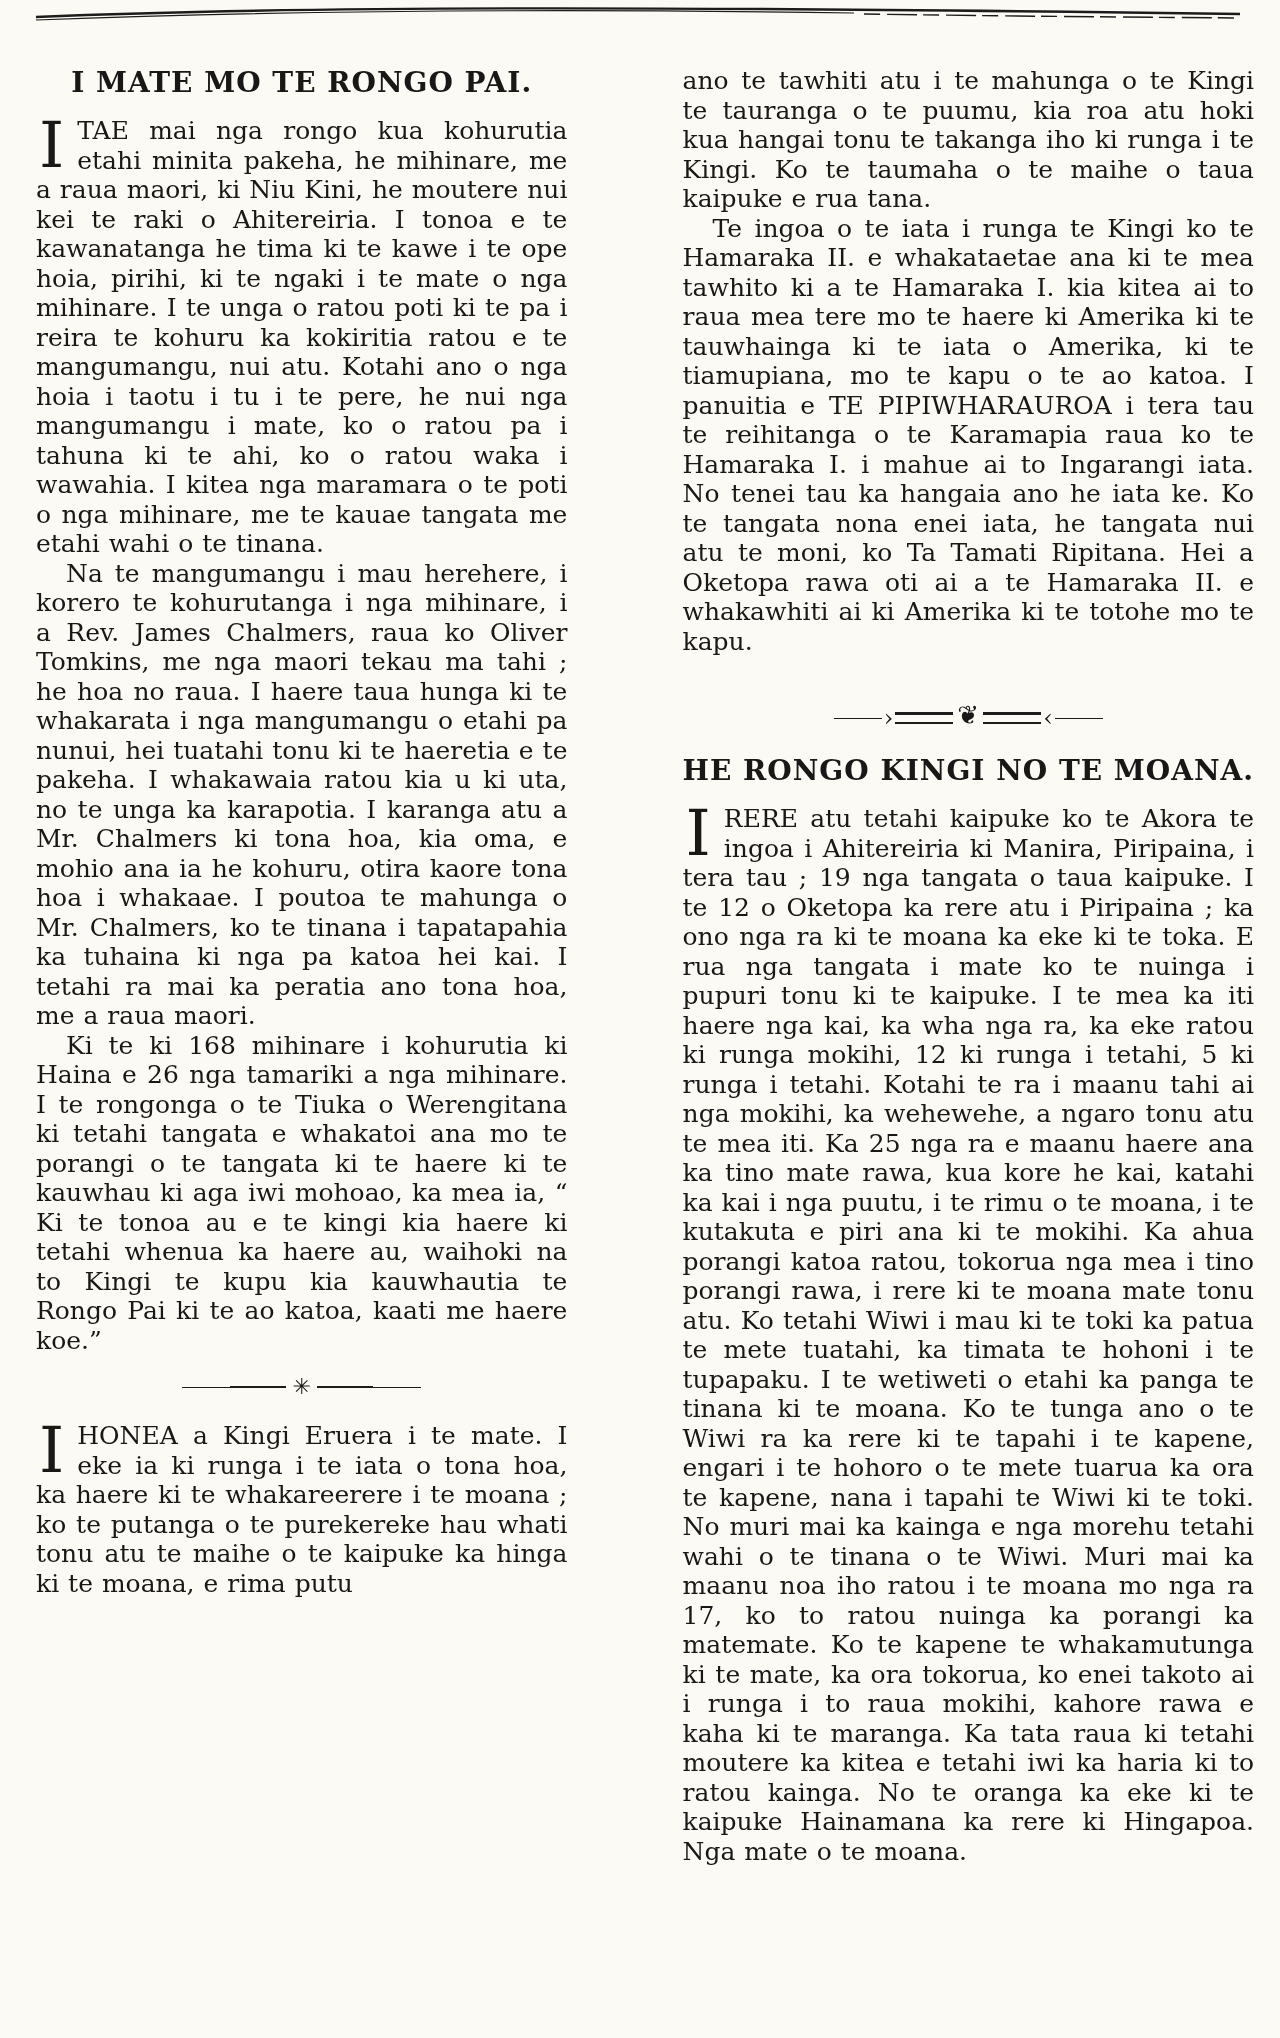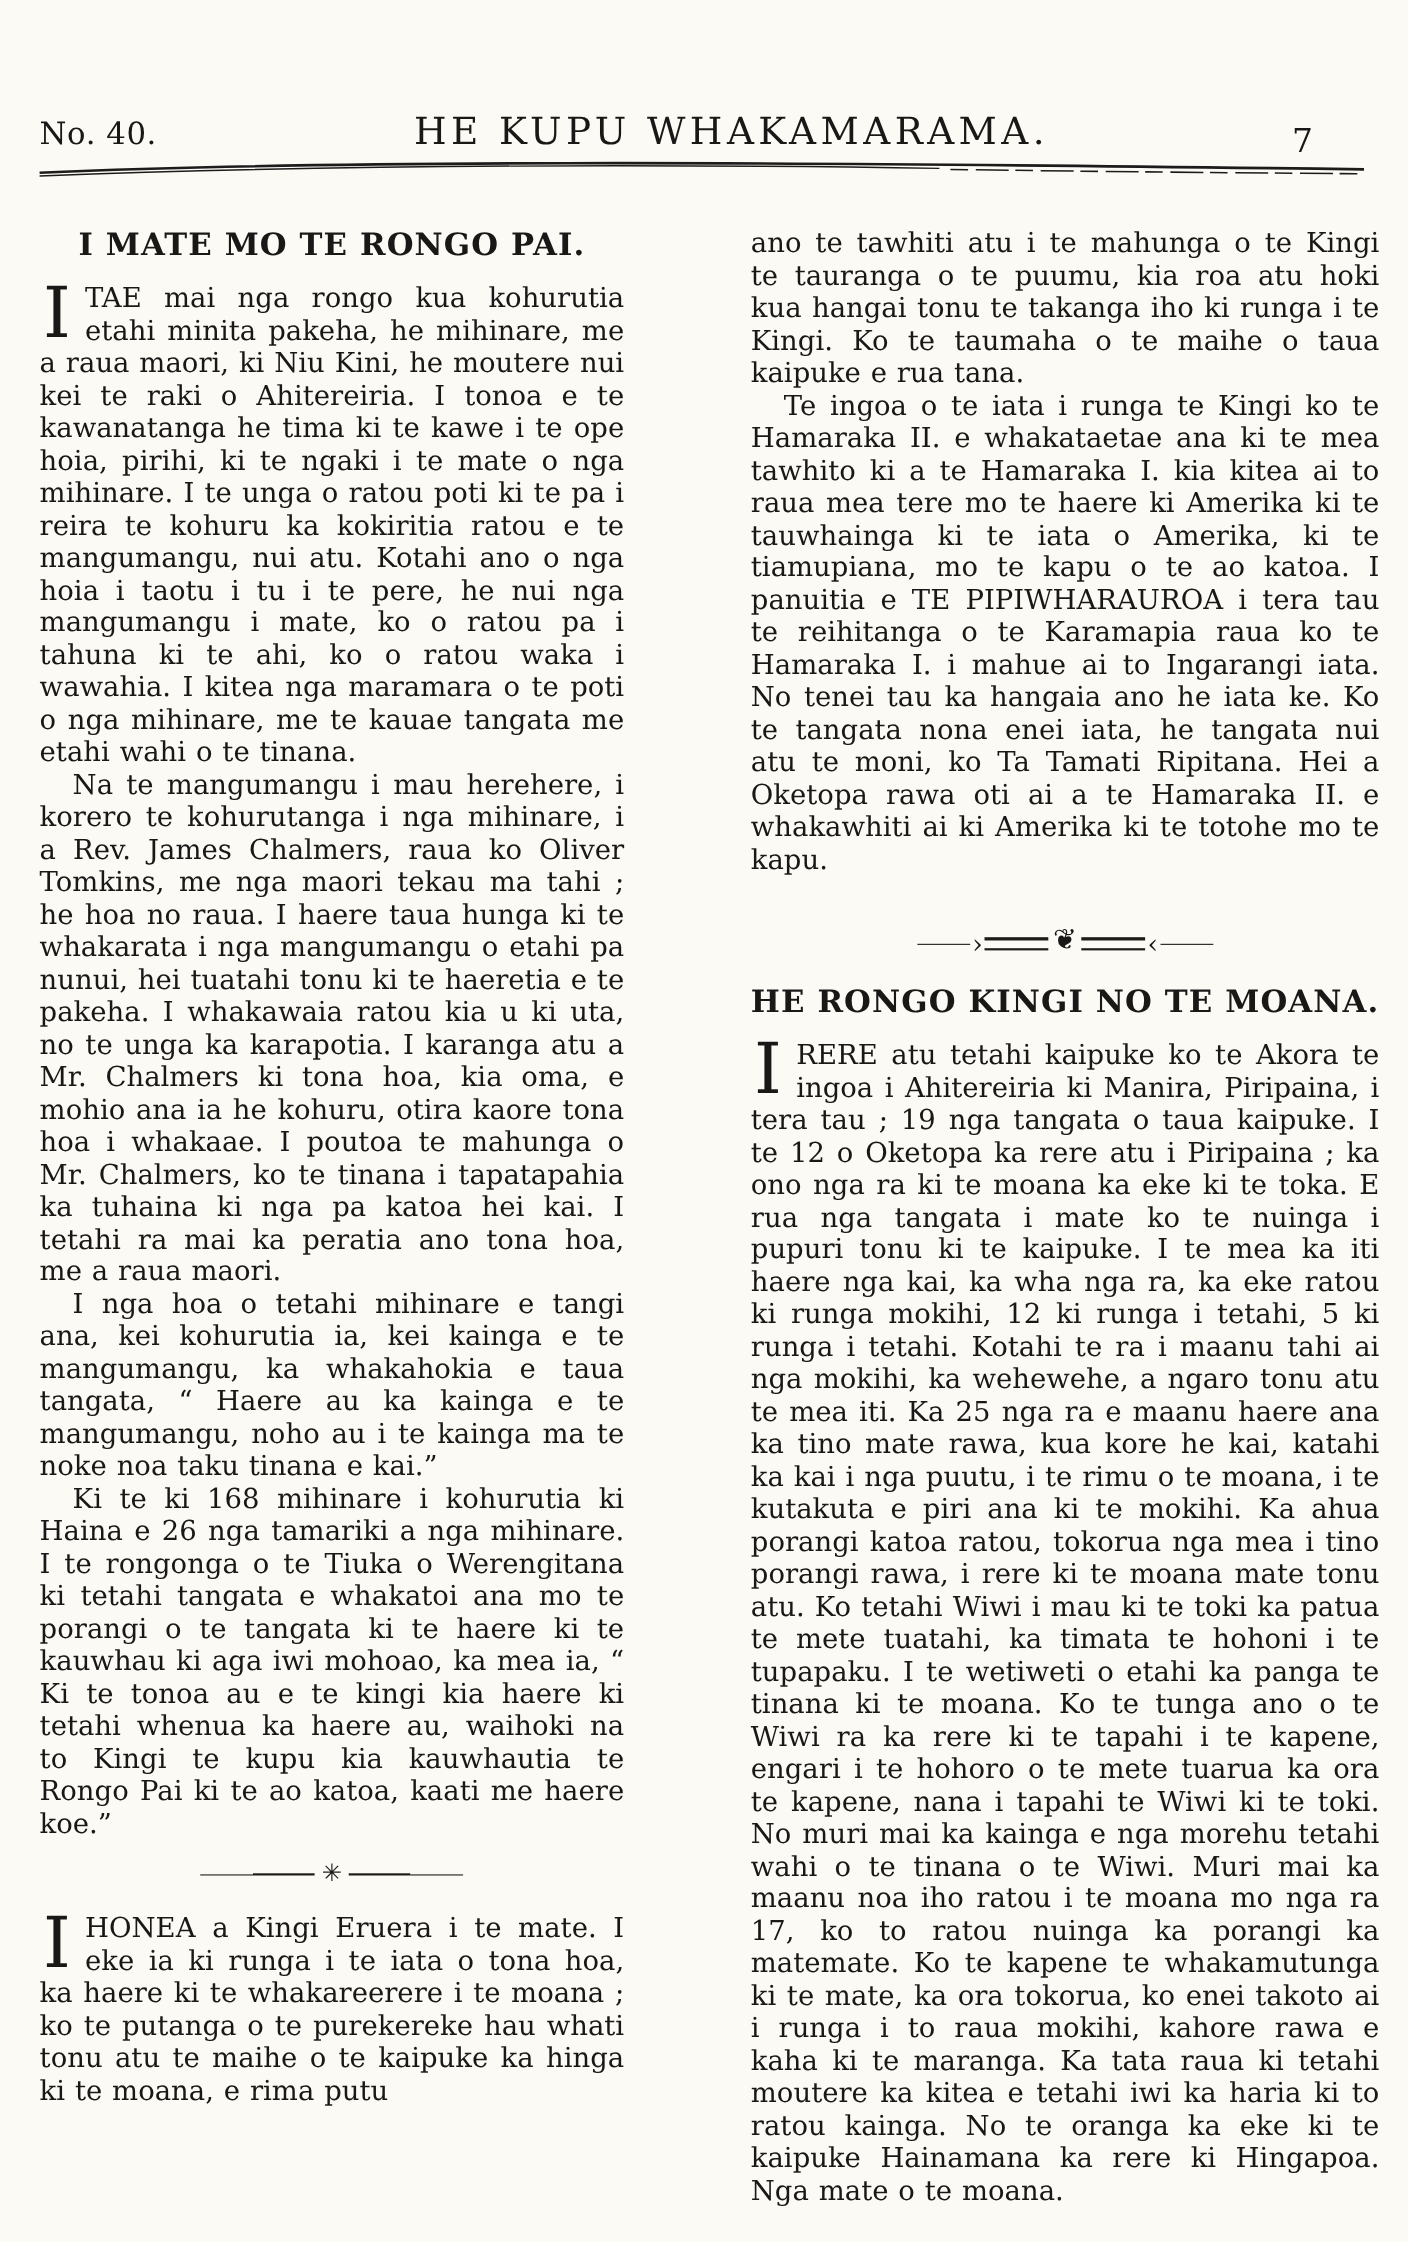--- a/index.html
+++ b/index.html
@@ -66,44 +66,38 @@
   }
   .divider2 .chev { font-size: 24px; line-height: 18px; padding: 0 2px; }
   .divider2 .orn { font-size: 26px; line-height: 20px; padding: 0 4px; position: relative; top: -3px; }
   .divider2 .rule-seg { width: 34px; }
 </style>
 </head>
 <body>
 
 <div class="page">
 
-  <div class="masthead">
-    <div class="issue">No. 40.</div>
-    <div class="paper-title">HE KUPU WHAKAMARAMA.</div>
-    <div class="pageno">7</div>
-  </div>
 
   <div class="head-rule">
     <svg width="1208" height="18" viewBox="0 0 1208 18">
       <path d="M2,13 C260,2 620,2 1206,10" stroke="#1d1c1b" stroke-width="2.4" fill="none"></path>
       <path d="M2,16 C260,6 560,5 820,9" stroke="#1d1c1b" stroke-width="1.2" fill="none"></path>
       <path d="M830,10 C960,12 1080,13 1206,14" stroke="#1d1c1b" stroke-width="1.4" fill="none" stroke-dasharray="16 7 30 6"></path>
     </svg>
   </div>
 
   <div class="columns">
 
     <div class="col-left">
 
       <h2 class="article-heading">I MATE MO TE RONGO PAI.</h2>
 
       <p class="body-par"><span class="dropcap">I</span><span>TAE mai nga rongo kua kohurutia etahi minita pakeha, he mihinare, me a raua maori, ki Niu Kini, he moutere nui kei te raki o Ahitereiria.  I tonoa e te kawanatanga he tima ki te kawe i te ope hoia, pirihi, ki te ngaki i te mate o nga mihinare.  I te unga o ratou poti ki te pa i reira te kohuru ka kokiritia ratou e te mangumangu, nui atu.  Kotahi ano o nga hoia i taotu i tu i te pere, he nui nga mangumangu i mate, ko o ratou pa i tahuna ki te ahi, ko o ratou waka i wawahia.  I kitea nga maramara o te poti o nga mihinare, me te kauae tangata me etahi wahi o te tinana.</span></p>
 
       <p class="body-par indent">Na te mangumangu i mau herehere, i korero te kohurutanga i nga mihinare, i a Rev. James Chalmers, raua ko Oliver Tomkins, me nga maori tekau ma tahi ;  he hoa no raua.  I haere taua hunga ki te whakarata i nga mangumangu o etahi pa nunui, hei tuatahi tonu ki te haeretia e te pakeha.  I whakawaia ratou kia u ki uta, no te unga ka karapotia.  I karanga atu a Mr. Chalmers ki tona hoa, kia oma, e mohio ana ia he kohuru, otira kaore tona hoa i whakaae.  I poutoa te mahunga o Mr. Chalmers, ko te tinana i tapatapahia ka tuhaina ki nga pa katoa hei kai.  I tetahi ra mai ka peratia ano tona hoa, me a raua maori.</p>
-      <p class="body-par indent">I nga hoa o tetahi mihinare e tangi ana, kei kohurutia ia, kei kainga e te mangumangu, ka whakahokia e taua tangata, “ Haere au ka kainga e te mangumangu, noho au i te kainga ma te noke noa taku tinana e kai.”</p>
       <p class="body-par indent">Ki te ki 168 mihinare i kohurutia ki Haina e 26 nga tamariki a nga mihinare.  I te rongonga o te Tiuka o Werengitana ki tetahi tangata e whakatoi ana mo te porangi o te tangata ki te haere ki te kauwhau ki aga iwi mohoao, ka mea ia, “ Ki te tonoa au e te kingi kia haere ki tetahi whenua ka haere au,  waihoki na to Kingi te kupu kia kauwhautia te Rongo Pai ki te ao katoa, kaati me haere koe.”</p>
 
       <div class="divider">
         <span class="rule-seg taper"></span>
         <span class="rule-seg"></span>
         <span class="orn">✳</span>
         <span class="rule-seg"></span>
         <span class="rule-seg taper"></span>
       </div>
 

